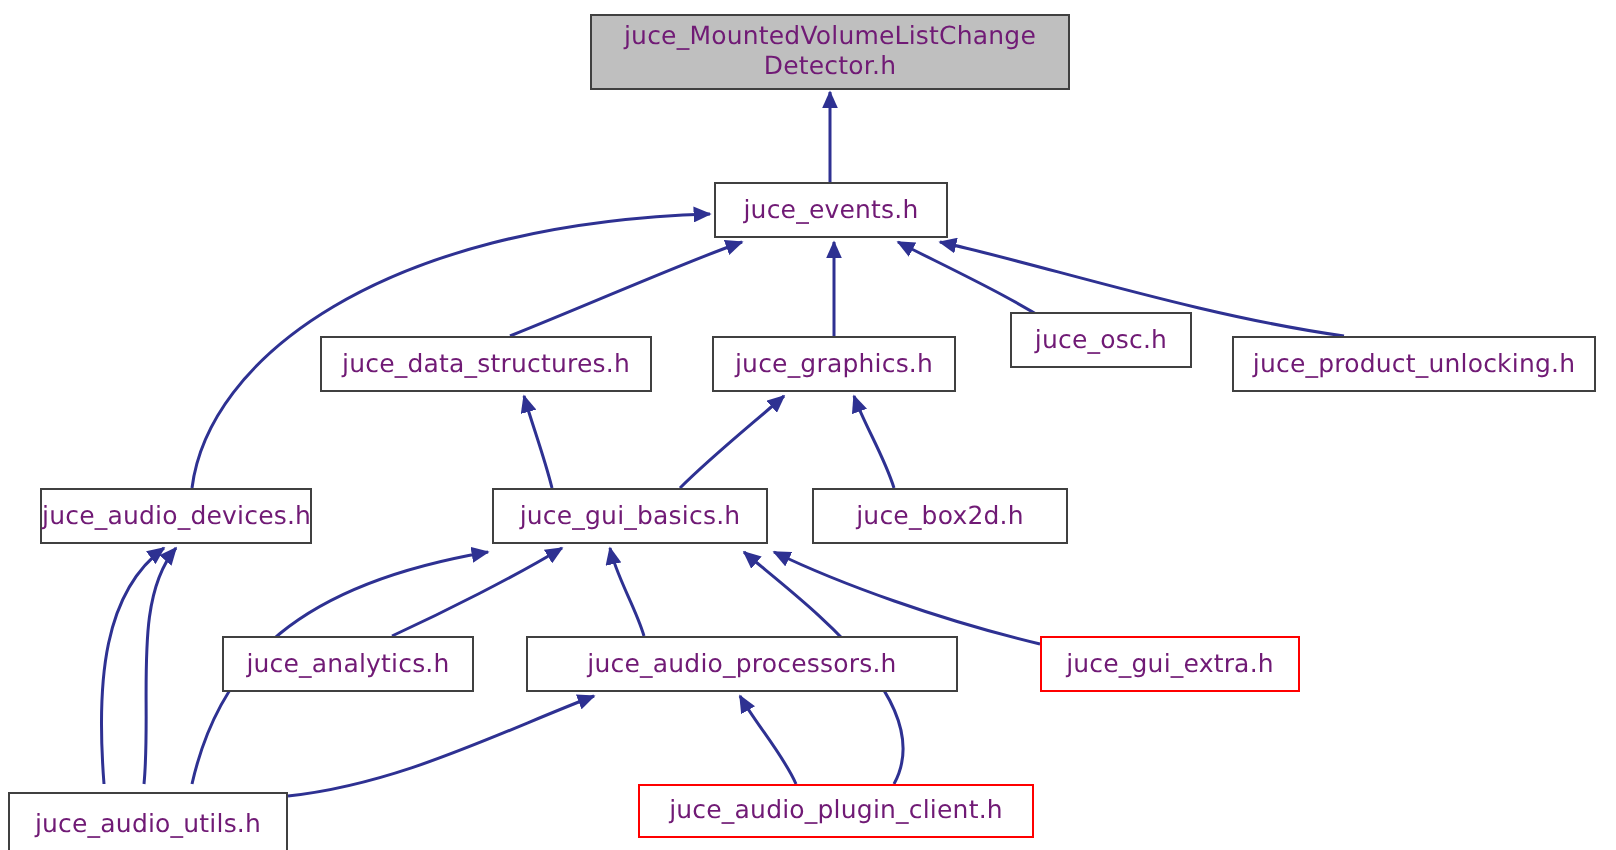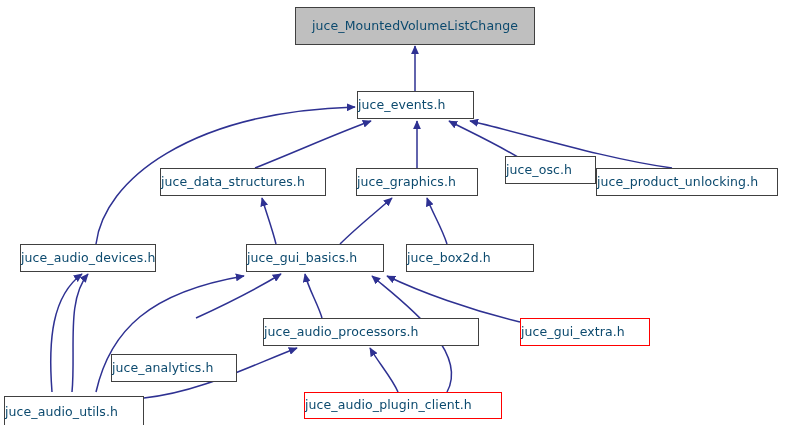--- a/index.html
+++ b/index.html
@@ -24,23 +24,24 @@
     width: 808px;
     height: 425px;
     pointer-events: none;
   }
   .node {
     position: absolute;
     box-sizing: border-box;
     display: flex;
     align-items: center;
     justify-content: center;
+    text-align: center;
     background: #ffffff;
     border: 1px solid #404040;
-    color: #0c4a6e;
+    color: #701a75;
     font-size: 12.5px;
     line-height: 1.18;
     letter-spacing: 0.1px;
     white-space: nowrap;
     cursor: default;
   }
   .node.root {
     background: #bfbfbf;
     border: 1px solid #404040;
     white-space: normal;
@@ -85,56 +86,57 @@
         <path d="M447,392 C470,350 400,300 372,276" marker-end="url(#arrowhead)"></path>
         <path d="M144,398 C200,392 250,366 297,348" marker-end="url(#arrowhead)"></path>
         <path d="M398,392 C392,378 378,362 370,348" marker-end="url(#arrowhead)"></path>
       </g>
   </svg>
 
   <div id="nodes">
       <div class="node root" style="left: 295px; top: 7px; width: 240px; height: 38px;">
         <div>
           <span class="label">juce_MountedVolumeListChange</span>
+          <span class="label">Detector.h</span>
         </div>
       </div>
       <div class="node" style="left: 357px; top: 91px; width: 117px; height: 28px;">
         <span class="label">juce_events.h</span>
       </div>
       <div class="node" style="left: 160px; top: 168px; width: 166px; height: 28px;">
         <span class="label">juce_data_structures.h</span>
       </div>
       <div class="node" style="left: 356px; top: 168px; width: 122px; height: 28px;">
         <span class="label">juce_graphics.h</span>
       </div>
       <div class="node" style="left: 505px; top: 156px; width: 91px; height: 28px;">
         <span class="label">juce_osc.h</span>
       </div>
-      <div class="node" style="left: 596px; top: 168px; width: 182px; height: 28px;">
+      <div class="node" style="left: 616px; top: 168px; width: 182px; height: 28px;">
         <span class="label">juce_product_unlocking.h</span>
       </div>
       <div class="node" style="left: 20px; top: 244px; width: 136px; height: 28px;">
         <span class="label">juce_audio_devices.h</span>
       </div>
       <div class="node" style="left: 246px; top: 244px; width: 138px; height: 28px;">
         <span class="label">juce_gui_basics.h</span>
       </div>
       <div class="node" style="left: 406px; top: 244px; width: 128px; height: 28px;">
         <span class="label">juce_box2d.h</span>
       </div>
-      <div class="node" style="left: 111px; top: 318px; width: 126px; height: 28px; margin-top: 36px;">
+      <div class="node" style="left: 111px; top: 318px; width: 126px; height: 28px;">
         <span class="label">juce_analytics.h</span>
       </div>
       <div class="node" style="left: 263px; top: 318px; width: 216px; height: 28px;">
         <span class="label">juce_audio_processors.h</span>
       </div>
       <div class="node highlight" style="left: 520px; top: 318px; width: 130px; height: 28px;">
         <span class="label">juce_gui_extra.h</span>
       </div>
       <div class="node" style="left: 4px; top: 396px; width: 140px; height: 32px;">
         <span class="label">juce_audio_utils.h</span>
       </div>
-      <div class="node highlight" style="left: 304px; top: 392px; width: 198px; height: 27px;">
+      <div class="node highlight" style="left: 319px; top: 392px; width: 198px; height: 27px;">
         <span class="label">juce_audio_plugin_client.h</span>
       </div>
     </div>
 
 </div>
 
 </body></html>

